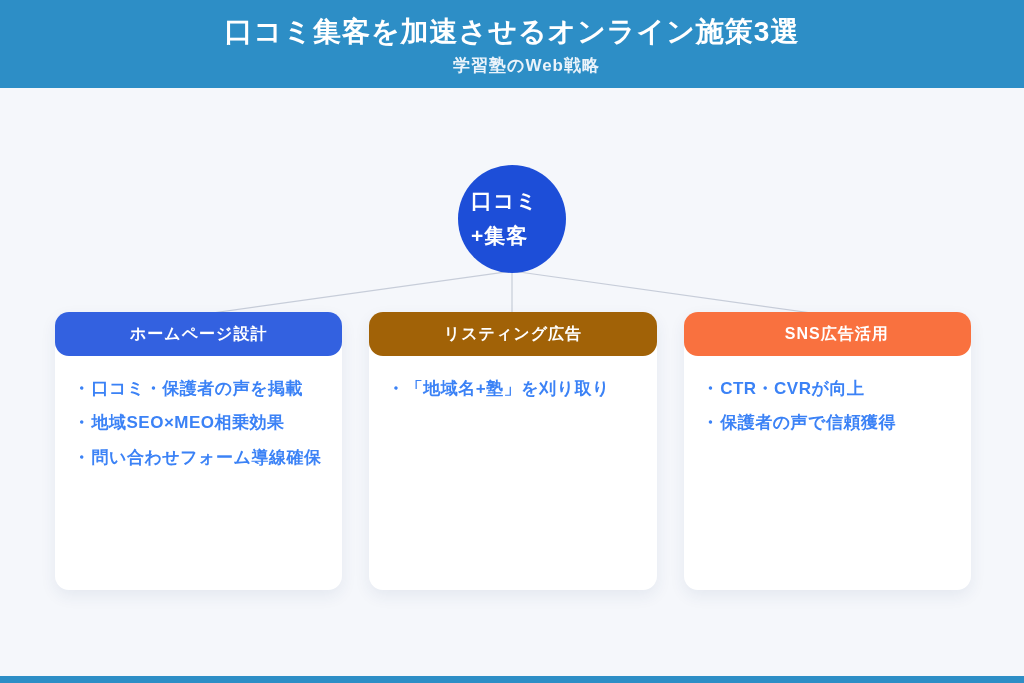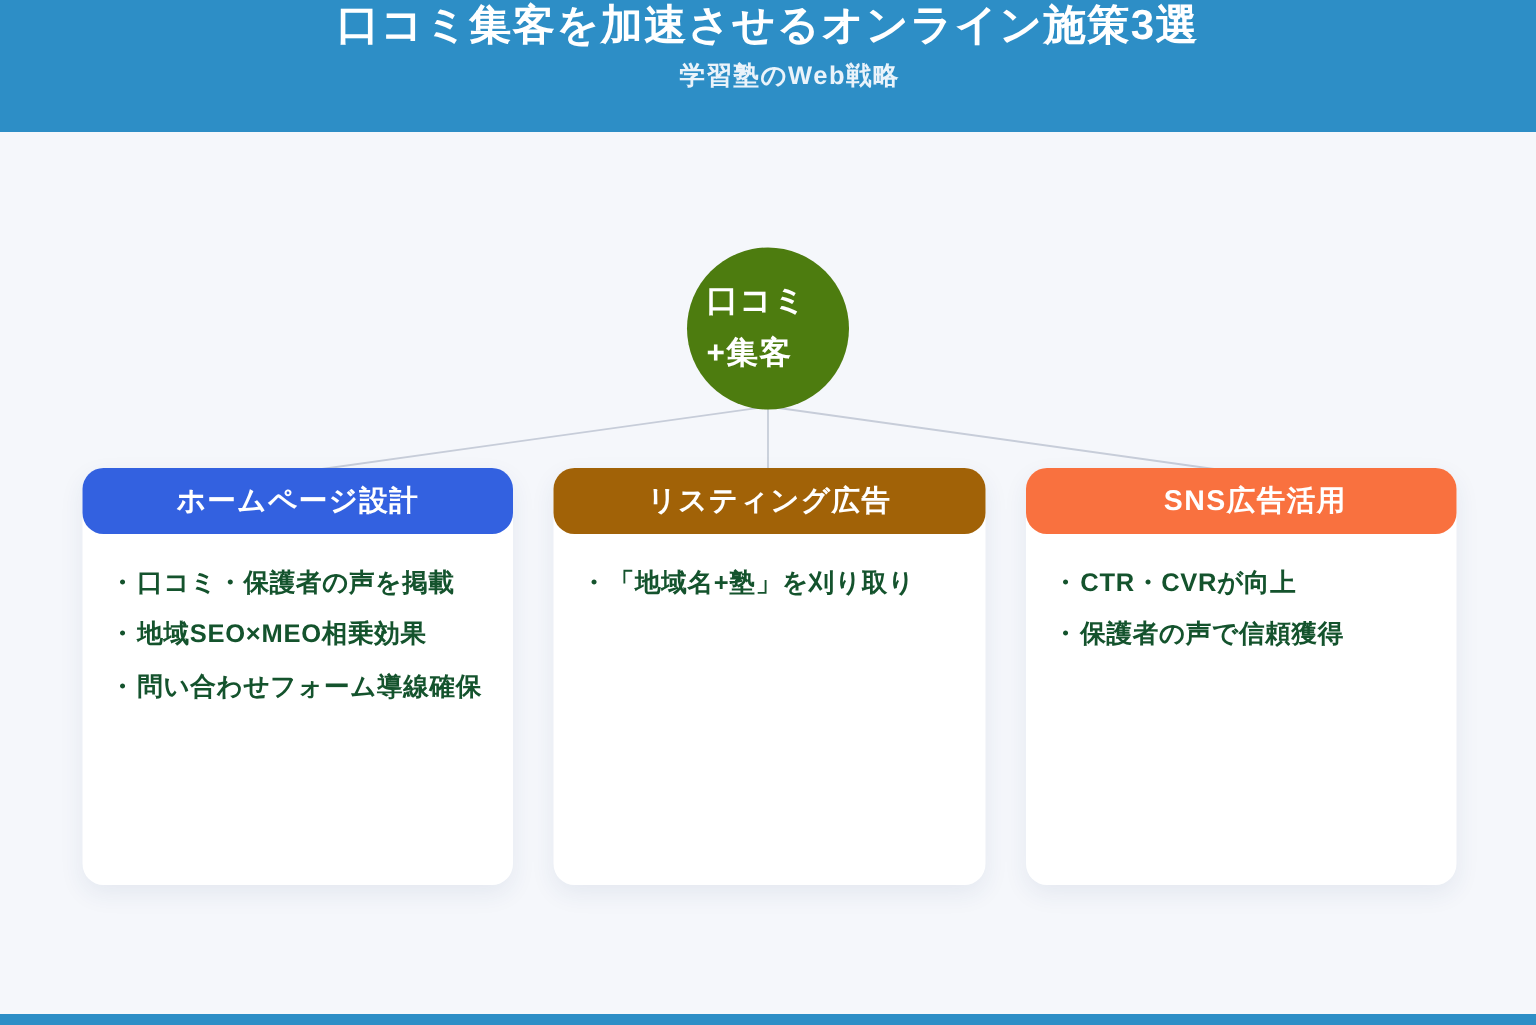--- a/index.html
+++ b/index.html
@@ -19,20 +19,21 @@
   .banner {
     position: absolute;
     top: 0; left: 0;
     width: 100%;
     height: 88px;
     background: #2D8EC6;
     color: #ffffff;
     text-align: center;
   }
   .banner h1 {
+    padding-top: 15px;
     font-size: 28px;
     font-weight: bold;
     letter-spacing: 1px;
     line-height: 1.2;
   }
   .banner p {
     margin-top: 5px;
     font-size: 17px;
     font-weight: bold;
     color: #EAF3FA;
@@ -94,33 +95,33 @@
     display: flex;
     flex-direction: column;
   }
   .card-header {
     height: 44px;
     border-radius: 14px;
     display: flex;
     align-items: center;
     justify-content: center;
     color: #ffffff;
-    font-size: 19px;
+    font-size: 16px;
     font-weight: bold;
     letter-spacing: 1px;
     flex: 0 0 auto;
   }
   .card-body {
     list-style: none;
     padding: 22px 18px 0 18px;
   }
   .card-body li {
     font-size: 17px;
     font-weight: 600;
-    color: #14532d;
+    color: #3b82f6;
     line-height: 1.25;
     margin-bottom: 13px;
     letter-spacing: 0.5px;
     white-space: nowrap;
   }
   .card-body .bullet { margin-right: 1px; }
 </style>
 </head>
 <body>
 
@@ -130,21 +131,21 @@
     <h1>口コミ集客を加速させるオンライン施策3選</h1>
     <p>学習塾のWeb戦略</p>
   </header>
 
   <svg class="connectors" viewBox="0 0 1024 683" xmlns="http://www.w3.org/2000/svg">
     <line x1="512" y1="271" x2="198" y2="315" stroke="#C7CDD9" stroke-width="1.2"></line>
     <line x1="512" y1="271" x2="512" y2="315" stroke="#C7CDD9" stroke-width="1.2"></line>
     <line x1="512" y1="271" x2="826" y2="315" stroke="#C7CDD9" stroke-width="1.2"></line>
   </svg>
 
-  <div class="root-node" style="background: #4d7c0f;">
+  <div class="root-node" style="background: #1d4ed8;">
     <div class="root-line">口コミ</div>
     <div class="root-line">+集客</div>
   </div>
 
   <div class="cards">
 
     <section class="card">
       <div class="card-header" style="background: rgb(51, 97, 224);">ホームページ設計</div>
       <ul class="card-body">
         <li><span class="bullet">・</span><span>口コミ・保護者の声を掲載</span></li>

